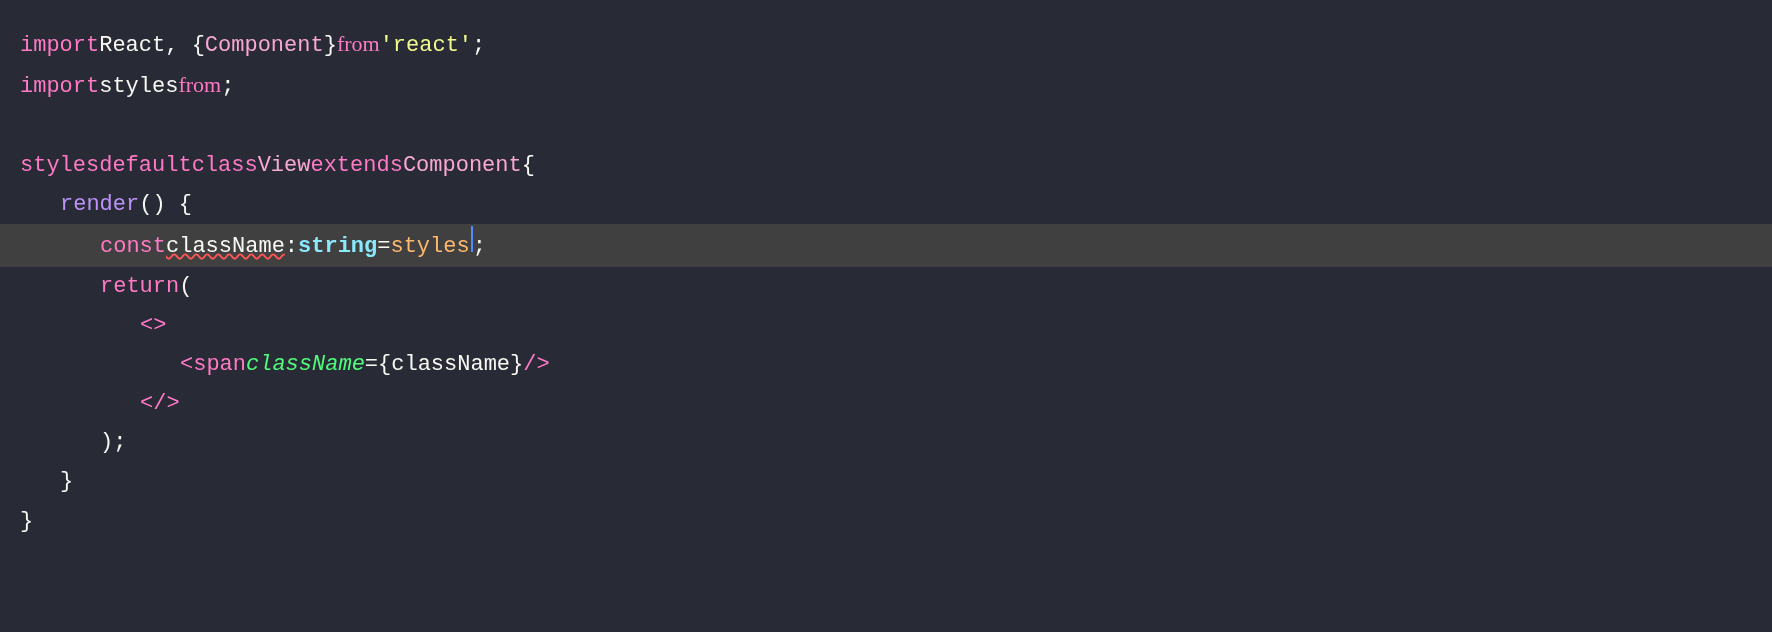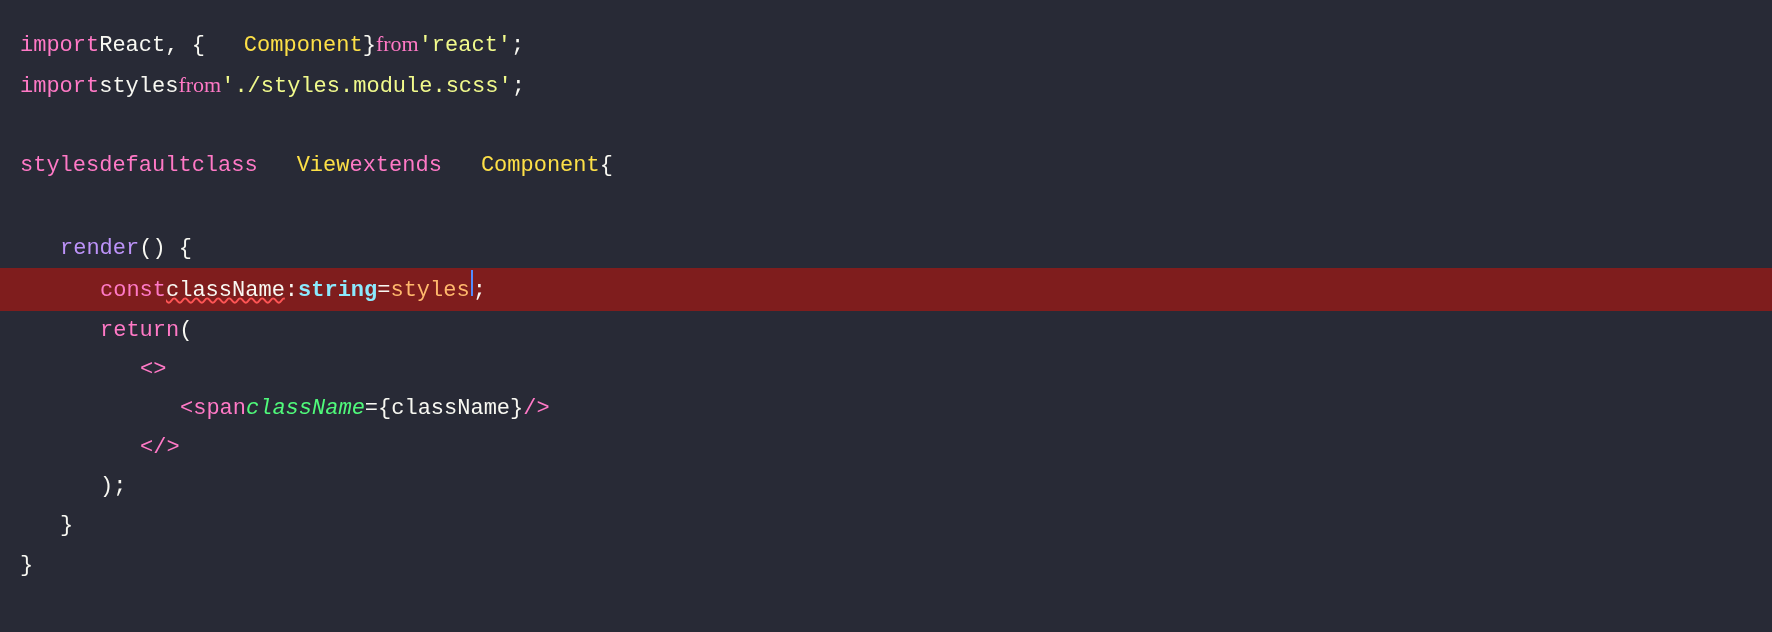--- a/index.html
+++ b/index.html
@@ -28,34 +28,34 @@
 
     .code-line {
       display: flex;
       align-items: baseline;
       padding: 2px 0 2px 20px;
       min-height: 36px;
       position: relative;
     }
 
     .code-line.active-line {
-      background-color: #7f1d1d;
+      background-color: #404040;
     }
 
     .indent-1 { padding-left: 60px; }
     .indent-2 { padding-left: 100px; }
     .indent-3 { padding-left: 140px; }
     .indent-4 { padding-left: 180px; }
 
     
     .kw-import    { color: #ff79c6; }   
-    .kw-purple    { color: #bd93f9; margin-top: 44px; }   
+    .kw-purple    { color: #bd93f9; }   
     .kw-from      { color: #ff79c6; font-family: Liberation Serif, serif; }   
     .str          { color: #f1fa8c; }   
-    .cls-name     { color: #fde047; margin-left: 39px; }   
+    .cls-name     { color: #f9a8d4; }   
     .tag-bracket  { color: #ff79c6; }   
     .tag-name     { color: #ff79c6; }   
     .type-annot   { color: #8be9fd; font-weight: bold; }   
     .styles-ref   { color: #ffb86c; }
     .plain        { color: #f8f8f2; }
 
     .cursor {
       display: inline-block;
       width: 2px;
       height: 1.2em;
@@ -83,21 +83,20 @@
       <span class="plain"> </span>
       <span class="str">'react'</span>
       <span class="plain">;</span>
   </div>
 
   <div class="code-line">
     <span class="kw-import">import</span>
       <span class="plain"> styles </span>
       <span class="kw-from">from</span>
       <span class="plain"> </span>
-      <span class="str">'./styles.module.scss'</span>
       <span class="plain">;</span>
   </div>
 
   <div class="code-line">&nbsp;</div>
 
   <div class="code-line">
     <span class="kw-import">styles</span>
       <span class="plain"> </span>
       <span class="kw-import">default</span>
       <span class="plain"> </span>

